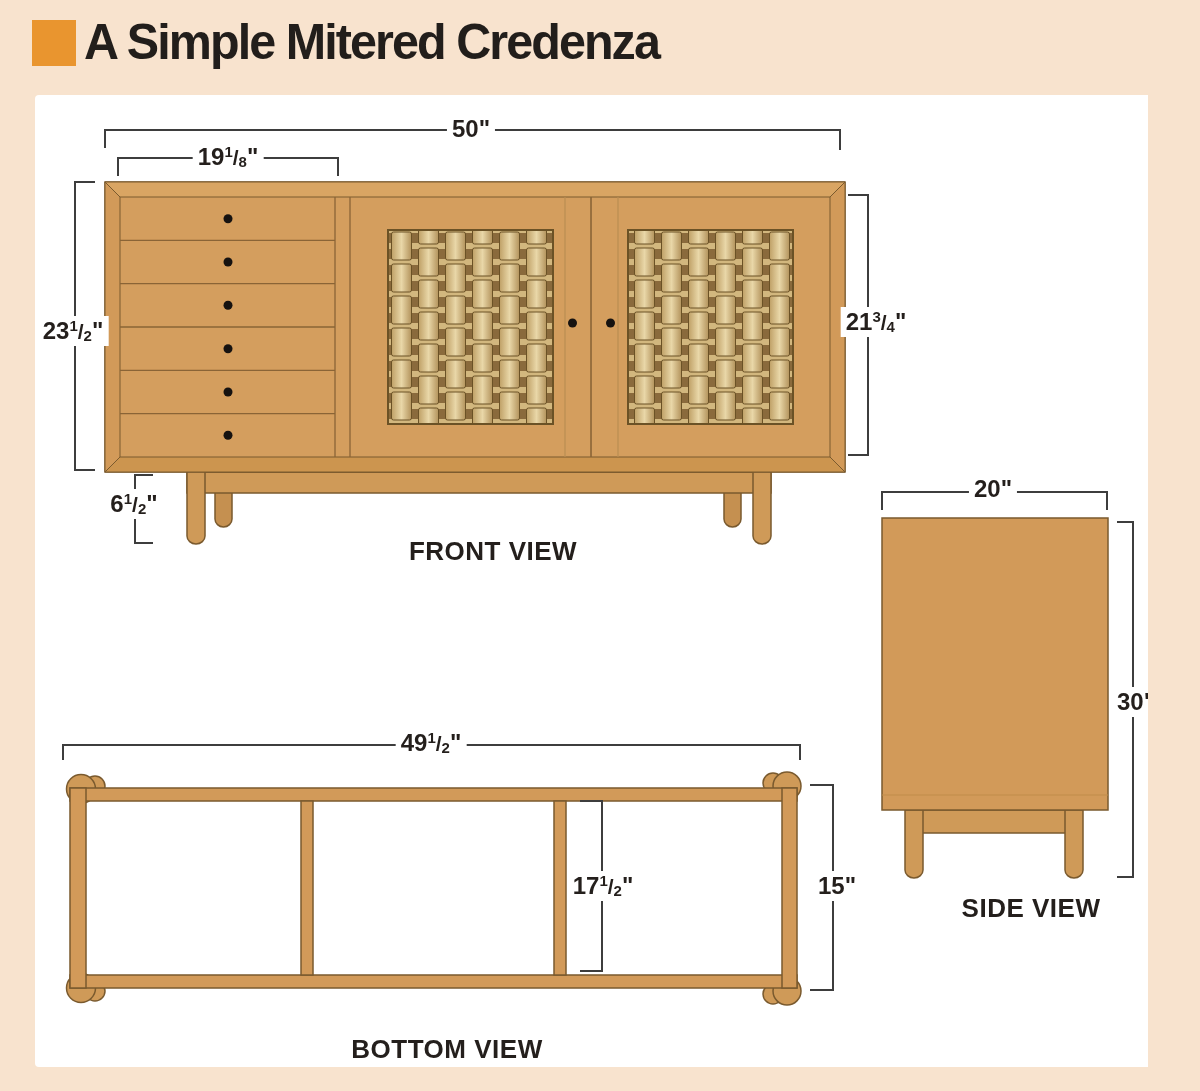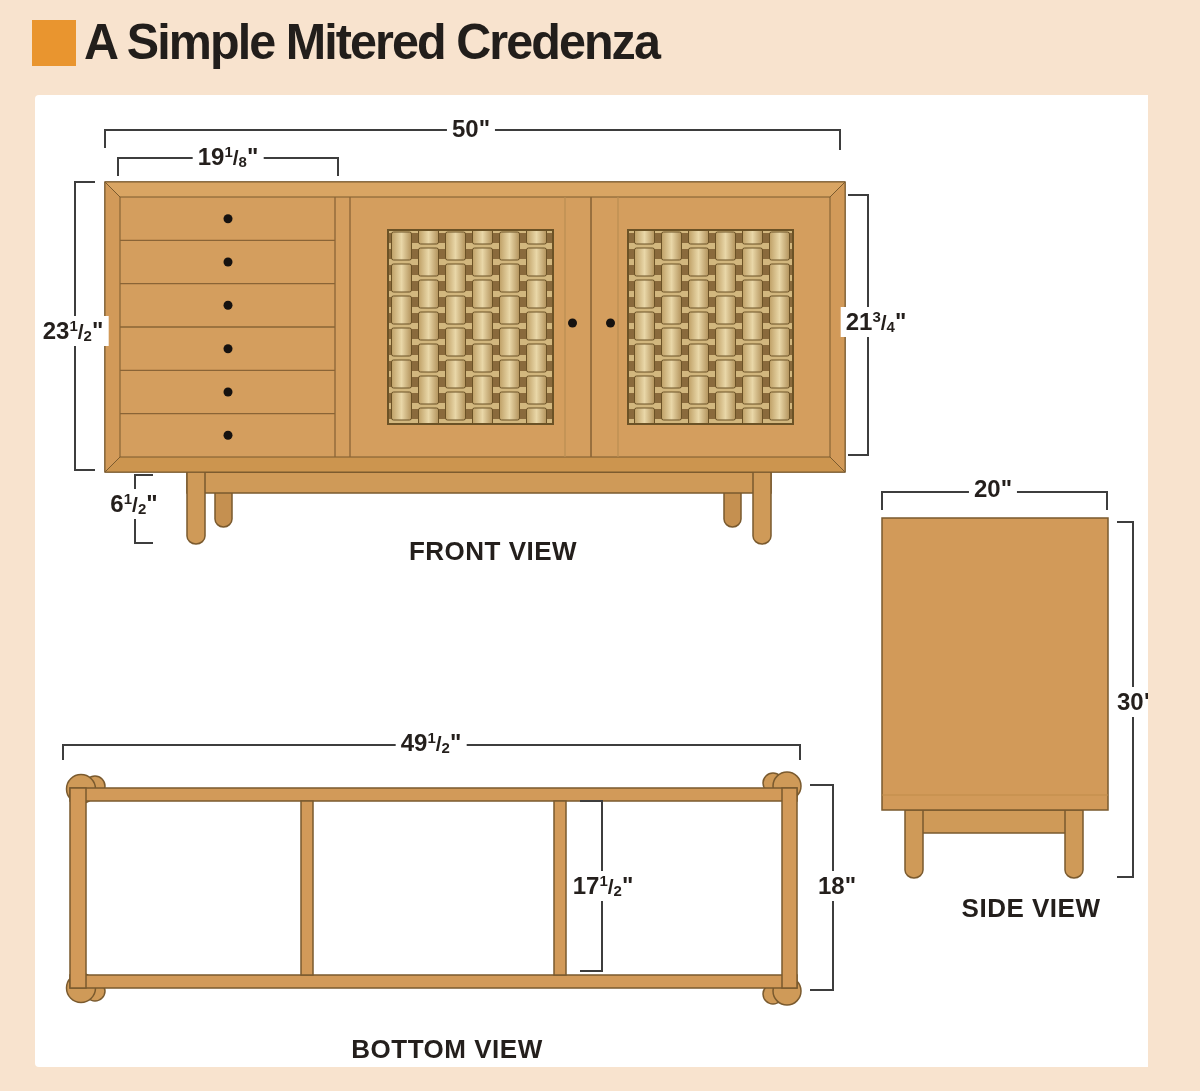--- a/index.html
+++ b/index.html
@@ -175,20 +175,20 @@
   <div class="lbl dim" style="left:1136px;top:702px;">
     <span>30</span><span class="sup"></span><span class="slash"></span><span class="sub"></span><span>"</span>
   </div>
   <div class="lbl dim" style="left:431px;top:743px;">
     <span>49</span><span class="sup">1</span><span class="slash">/</span><span class="sub">2</span><span>"</span>
   </div>
   <div class="lbl dim" style="left:603px;top:886px;">
     <span>17</span><span class="sup">1</span><span class="slash">/</span><span class="sub">2</span><span>"</span>
   </div>
   <div class="lbl dim" style="left:837px;top:886px;">
-    <span>18</span><span class="sup"></span><span class="slash"></span><span class="sub"></span><span>"</span>
+    <span>15</span><span class="sup"></span><span class="slash"></span><span class="sub"></span><span>"</span>
   </div>
 
   <div class="lbl view-lbl" style="left:475px;top:551px;margin-left:18px;">FRONT VIEW</div>
   <div class="lbl view-lbl" style="left:993px;top:908px;margin-left:38px;">SIDE VIEW</div>
   <div class="lbl view-lbl" style="left:447px;top:1049px;">BOTTOM VIEW</div>
 
 </div>
 
 </body></html>

